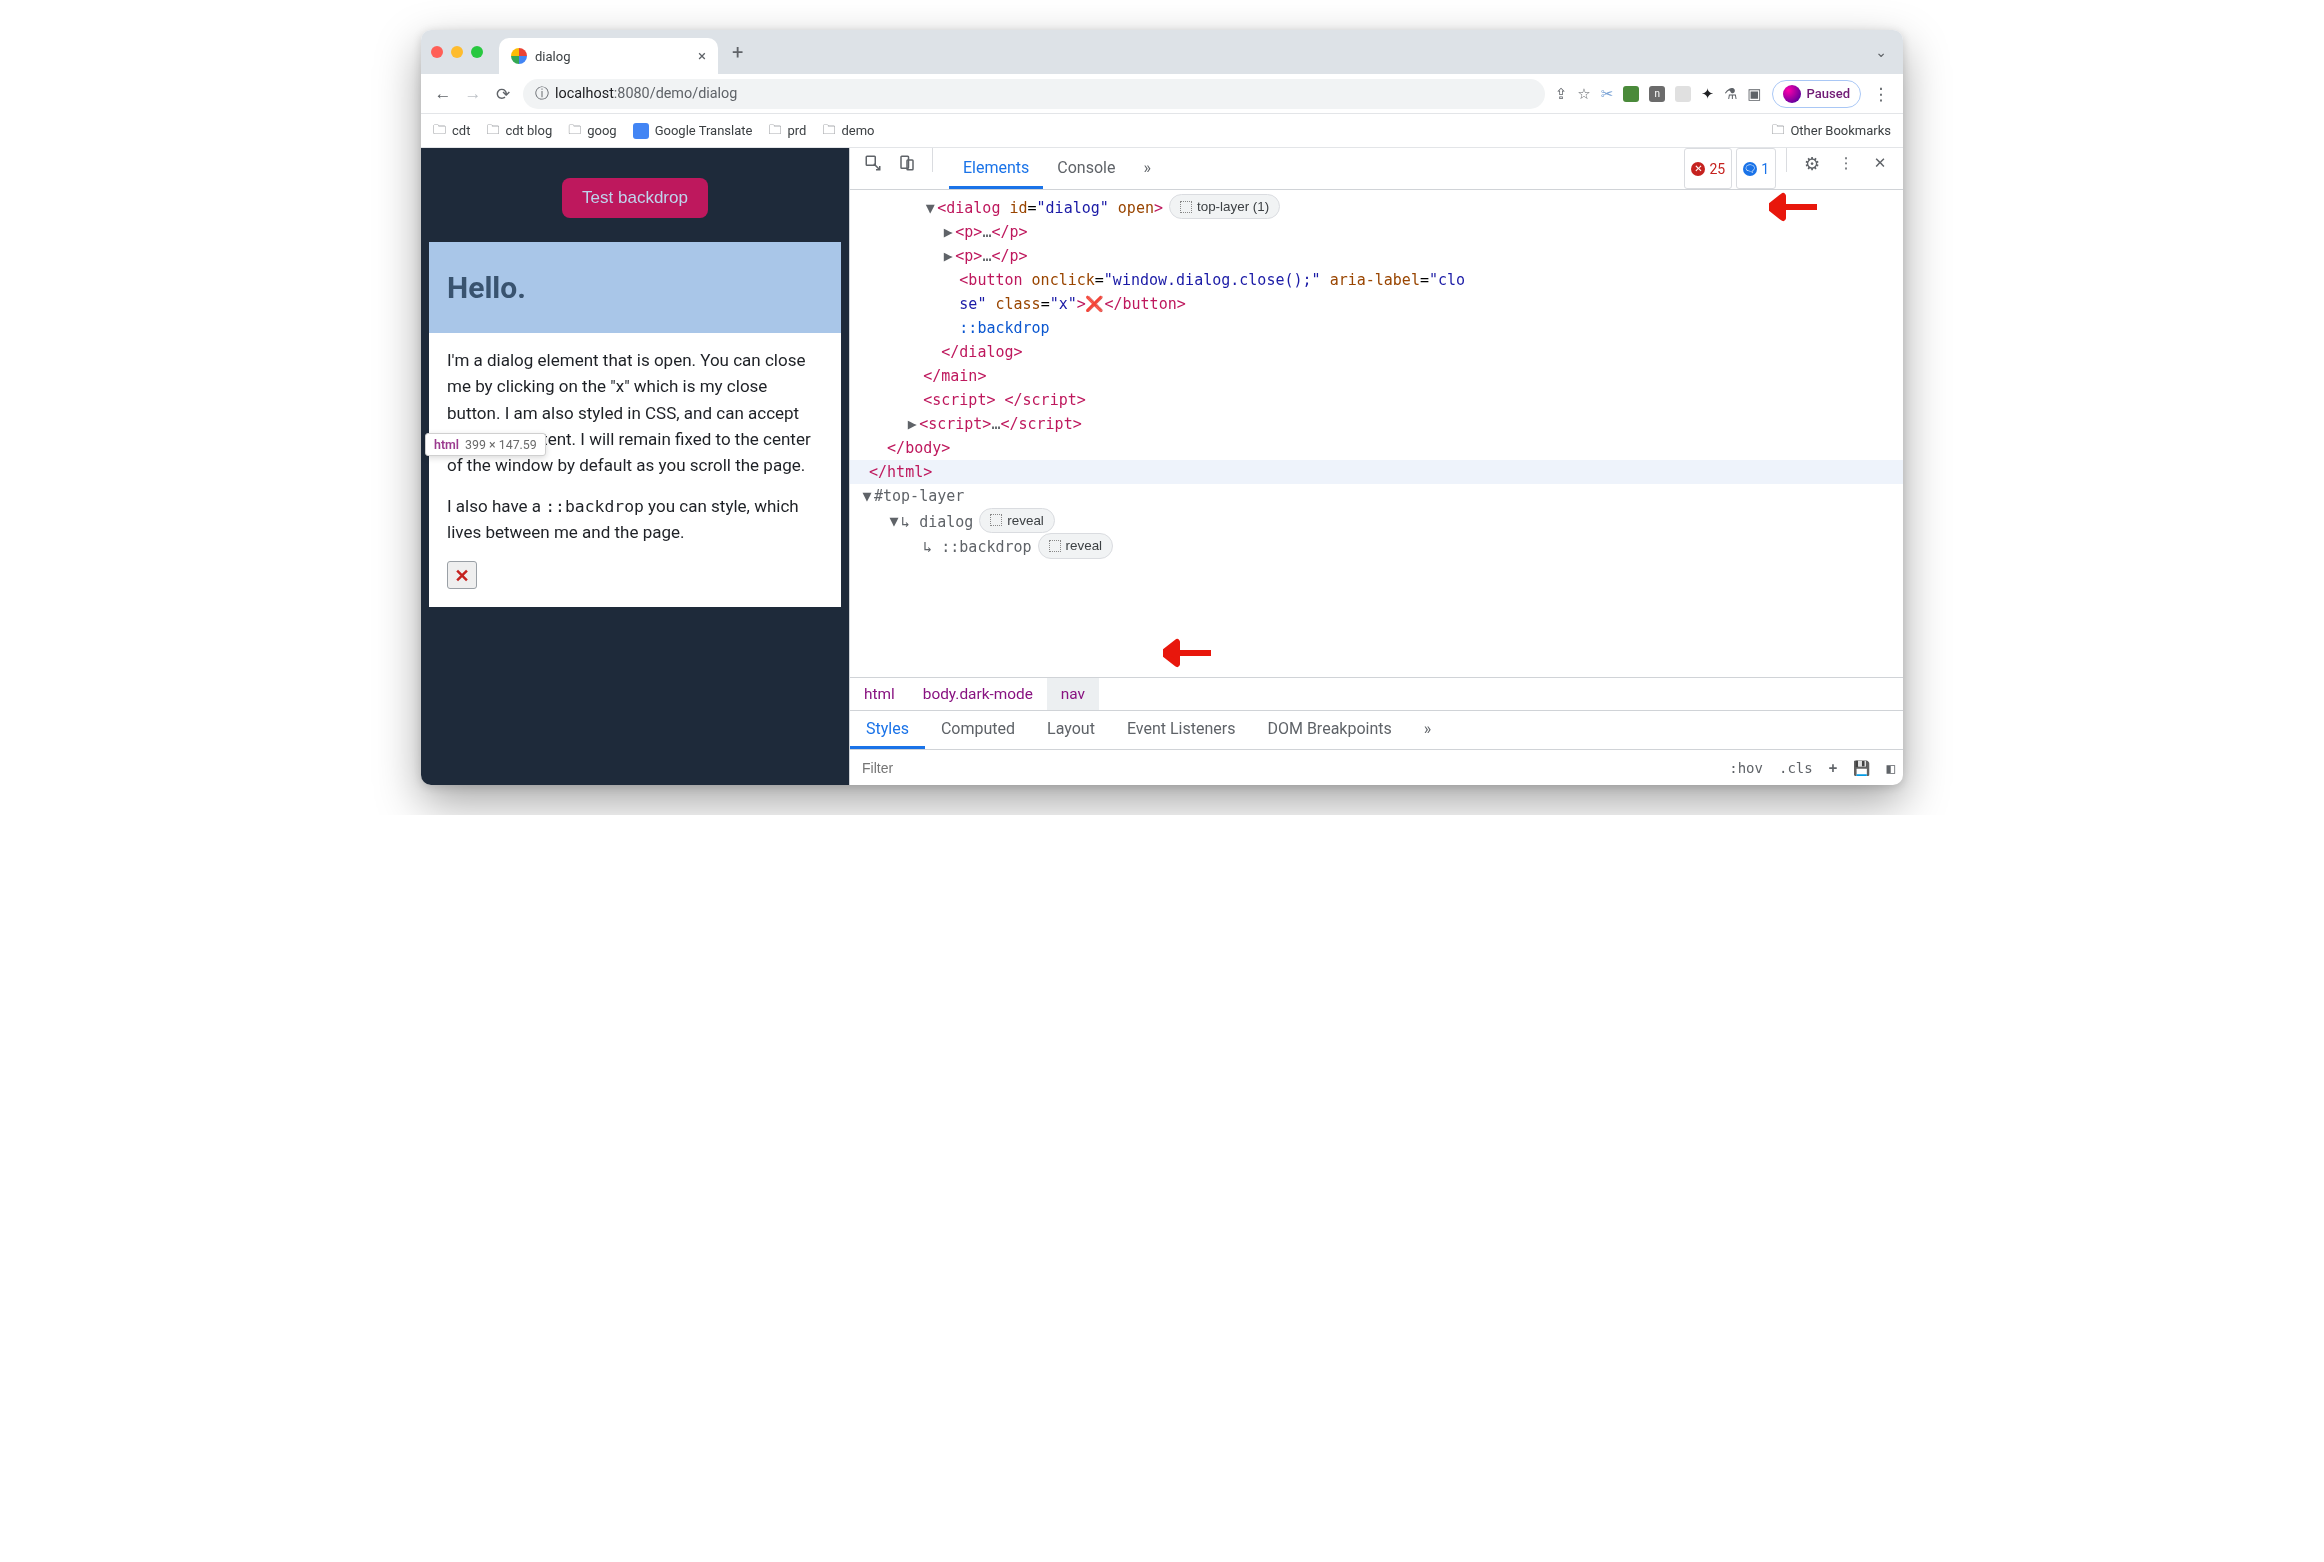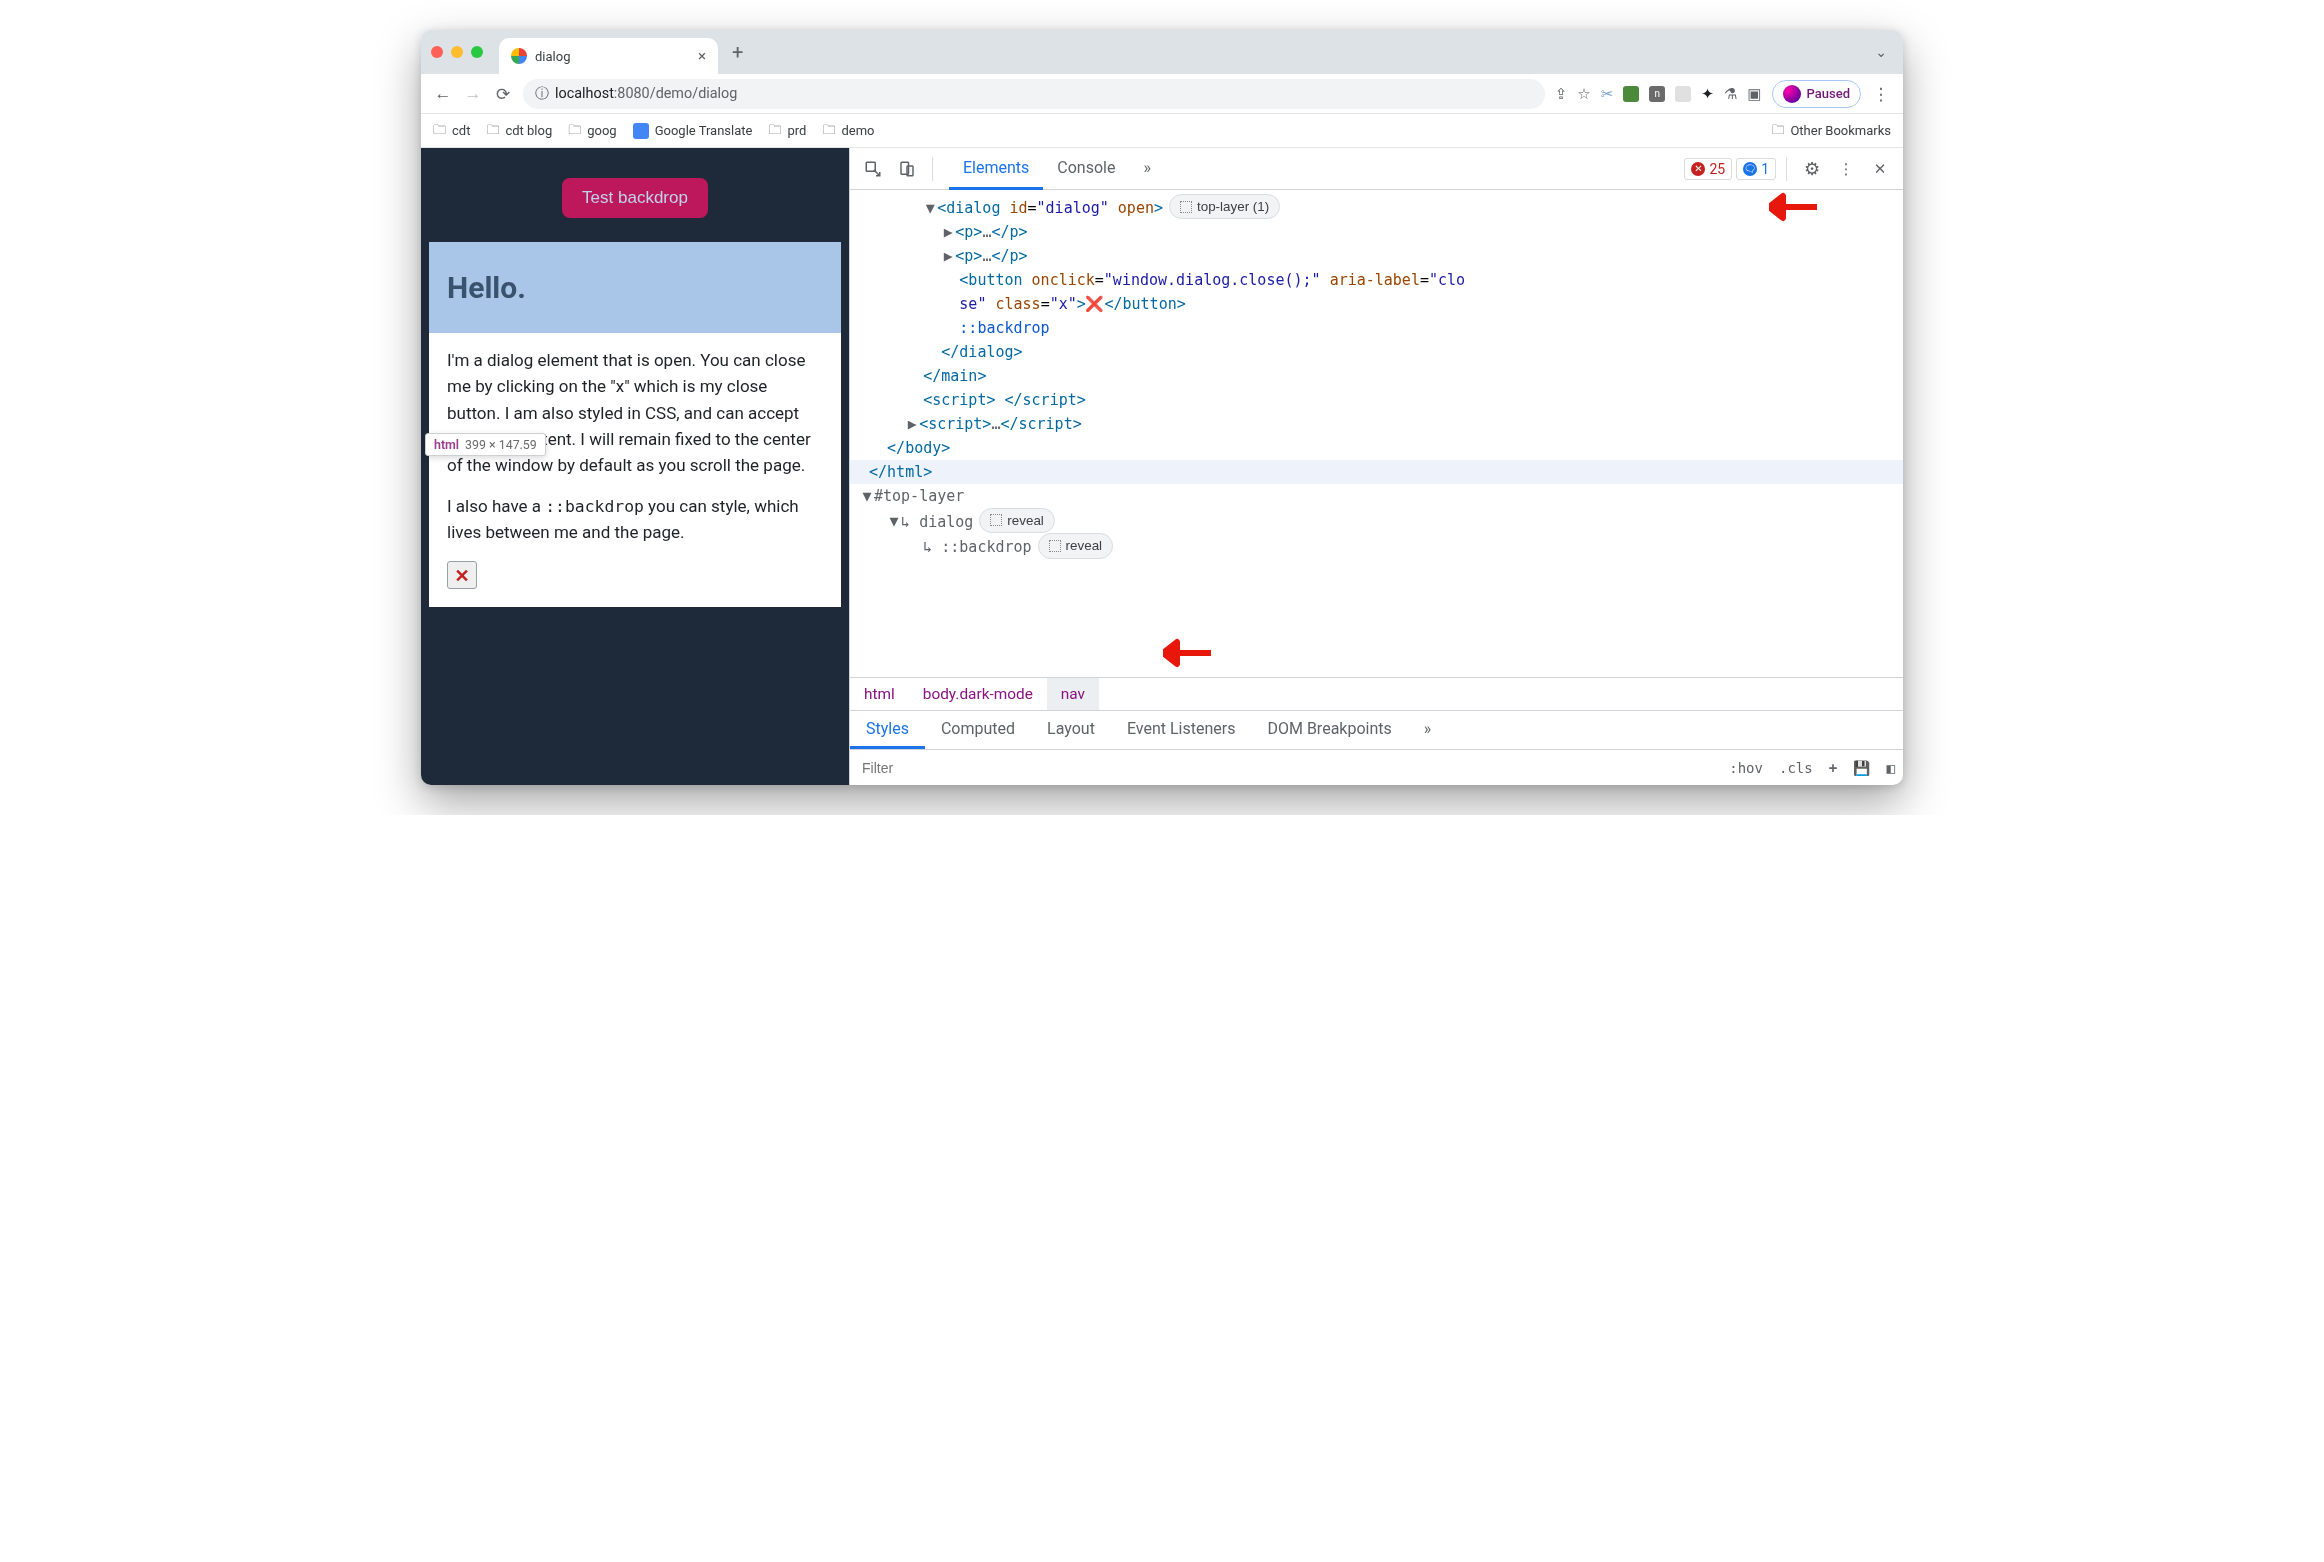--- a/index.html
+++ b/index.html
@@ -113,37 +113,37 @@
   .dialog p { padding:0 18px; font-size:17px; line-height:1.55; color:#1e2126; margin-top:14px; }
   .dialog p code { font-family:Menlo,Consolas,monospace; font-size:16.4px; }
   .close-btn {
     margin:16px 18px 0; width:30px; height:28px; border:1px solid #9aa0a6; border-radius:3px;
     background:#efefef; display:flex; align-items:center; justify-content:center; cursor:pointer;
   }
   .close-btn span{ color:#c5221f; font-weight:700; font-size:18px; }
   
   .devtools { flex:1; display:flex; flex-direction:column; border-left:1px solid #d0d3d7; font-size:15px; }
   .dt-top {
-    display:flex; align-items:center; height:42px; padding:0 8px;
+    display:flex; height:42px; padding:0 8px;
     border-bottom:1px solid #d0d3d7; gap:4px;
   }
   .dt-iconbtn { width:30px;height:30px;display:flex;align-items:center;justify-content:center;color:#5f6368;cursor:pointer;border-radius:3px;}
   .dt-tabs { display:flex; align-items:stretch; gap:0; margin-left:6px;}
   .dt-tab { padding:10px 14px; font-size:16px; color:#5f6368; cursor:pointer; }
   .dt-tab.active { color:#1a73e8; border-bottom:3px solid #1a73e8; }
   .dt-spacer{flex:1;}
   .counter { display:flex;align-items:center;gap:4px;border:1px solid #dadce0;border-radius:3px;padding:2px 6px;font-size:14px;}
   .counter.err{color:#c5221f;}
   .counter.info{color:#1a73e8;}
   .circ{width:14px;height:14px;border-radius:50%;display:inline-flex;align-items:center;justify-content:center;font-size:10px;color:#fff;}
   .circ.r{background:#c5221f;}
   .circ.b{background:#1a73e8;}
   .dt-body { flex:1; overflow:auto; font-family:Menlo,Consolas,monospace; font-size:15px; line-height:1.6; padding:4px 0; position:relative;}
   .node { white-space:pre; padding: 0 10px;}
-  .tag { color:#0369a1;margin-top:12px; }
+  .tag { color:#be185d;margin-top:12px; }
   .attrname{ color:#994500;}
   .attrval{ color:#1a1aa6;}
   .txt{ color:#303030;}
   .pseudo{ color:#0b57d0;}
   .muted{ color:#5f6368;}
   .exp{ color:#5f6368; display:inline-block;width:14px; text-align:center; cursor:pointer;}
   .badge {
     display:inline-flex;align-items:center;gap:5px;
     background:#f1f3f4;border:1px solid #dadce0;border-radius:16px;
     padding:1px 10px;font-size:13.4px;color:#3c4043;font-family:-apple-system,sans-serif;

